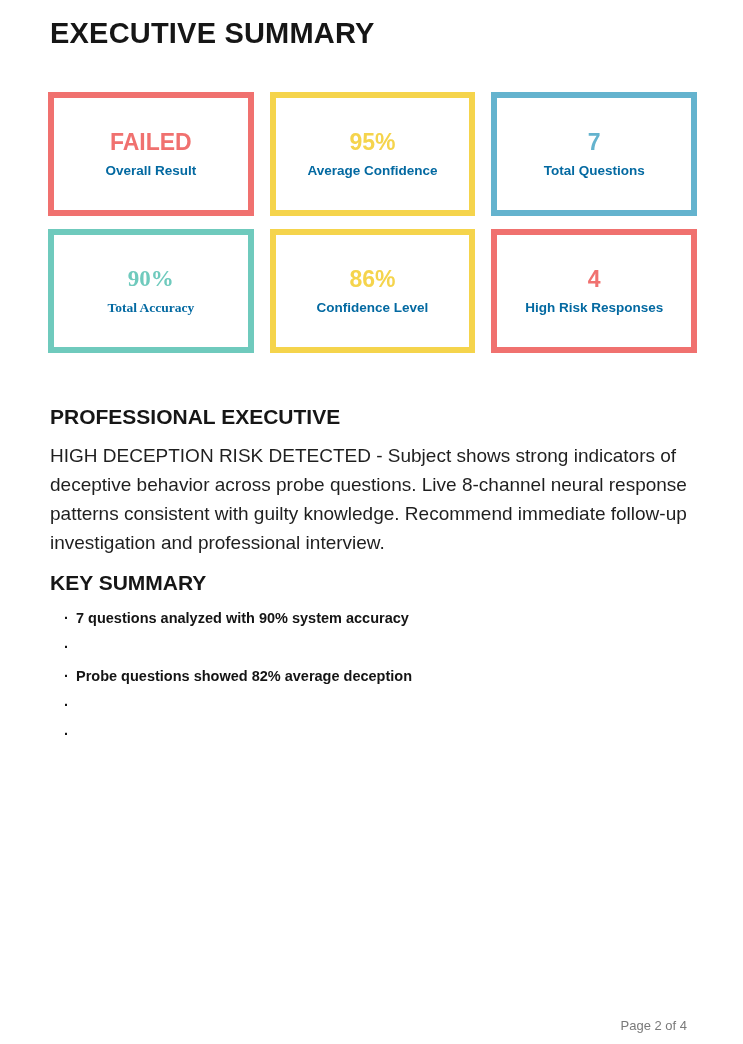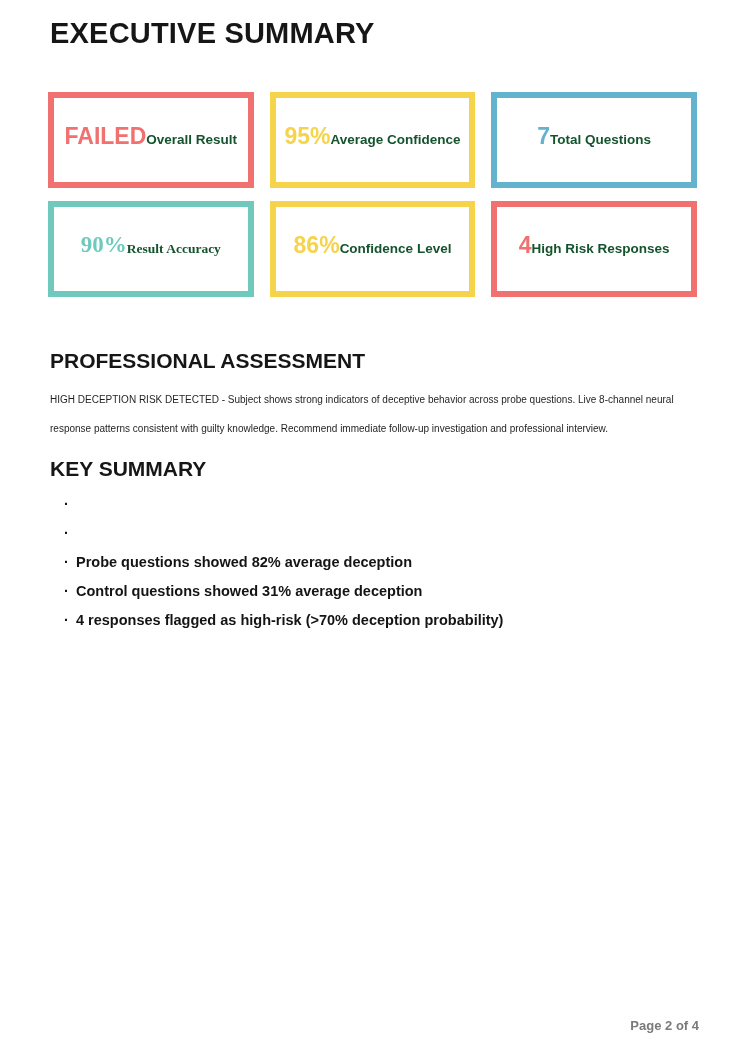--- a/index.html
+++ b/index.html
@@ -30,40 +30,40 @@
   }
   .metrics-grid {
     margin: 44px 46px 0 48px;
     display: grid;
     grid-template-columns: repeat(3, 1fr);
     column-gap: 16px;
     row-gap: 13px;
   }
   .metric-card {
     box-sizing: border-box;
-    height: 96px;
+    height: 124px;
     background: #ffffff;
     border: 6px solid #cccccc;
     display: flex;
-    flex-direction: row;
+    flex-direction: column;
     align-items: center;
     justify-content: center;
     text-align: center;
   }
   .metric-value {
     font-size: 23px;
     line-height: 26px;
     font-weight: 700;
     margin-bottom: 8px;
   }
   .metric-label {
     font-size: 13.5px;
     line-height: 16px;
     font-weight: 700;
-    color: #14532d;
+    color: #0369a1;
   }
   .metric-card[data-accent="red"]  { border-color: var(--red); }
   .metric-card[data-accent="red"] .metric-value { color: var(--red); }
   .metric-card[data-accent="yellow"] { border-color: var(--yellow); align-items: center; }
   .metric-card[data-accent="yellow"] .metric-value { color: var(--yellow); }
   .metric-card[data-accent="blue"] { border-color: var(--blue); }
   .metric-card[data-accent="blue"] .metric-value { color: var(--blue); }
   .metric-card[data-accent="teal"] { border-color: var(--teal); font-family: Liberation Serif, serif; }
   .metric-card[data-accent="teal"] .metric-value { color: var(--teal); }
 
@@ -72,21 +72,21 @@
     font-size: 21px;
     line-height: 24px;
     font-weight: 700;
     color: #161616;
   }
   h2.assessment-heading { margin-top: 52px; }
   h2.findings-heading   { margin-top: 14px; }
   .assessment-body {
     margin: 12px 46px 0 50px;
     max-width: 650px;
-    font-size: 10px;
+    font-size: 19px;
     line-height: 29px;
     font-weight: 400;
     color: #1f1f1f;
   }
   .findings-list {
     margin: 15px 46px 0 64px;
     padding: 0;
     list-style: none;
   }
   .findings-list li {
@@ -99,25 +99,25 @@
     align-items: baseline;
   }
   .bullet-marker {
     width: 12px;
     flex: 0 0 12px;
     text-align: left;
     font-weight: 700;
   }
   .page-number {
     position: absolute;
-    right: 44px;
+    right: 56px;
     bottom: 28px;
     font-size: 13px;
     line-height: 16px;
-    font-weight: 700;
+    font-weight: 400;
     color: #7a7a7a;
   }
 </style>
 </head>
 <body>
 
 <div class="page">
 
   <h1 class="page-title">EXECUTIVE SUMMARY</h1>
 
@@ -133,57 +133,56 @@
       <div class="metric-label">Average Confidence</div>
     </div>
 
     <div class="metric-card" data-accent="blue">
       <div class="metric-value">7</div>
       <div class="metric-label">Total Questions</div>
     </div>
 
     <div class="metric-card" data-accent="teal">
       <div class="metric-value">90%</div>
-      <div class="metric-label">Result Accuracy</div>
+      <div class="metric-label">Total Accuracy</div>
     </div>
 
     <div class="metric-card" data-accent="yellow">
       <div class="metric-value">86%</div>
       <div class="metric-label">Confidence Level</div>
     </div>
 
     <div class="metric-card" data-accent="red">
       <div class="metric-value">4</div>
       <div class="metric-label">High Risk Responses</div>
     </div>
 
   </div>
 
-  <h2 class="section-heading assessment-heading">PROFESSIONAL ASSESSMENT</h2>
+  <h2 class="section-heading assessment-heading">PROFESSIONAL EXECUTIVE</h2>
 
   <p class="assessment-body">HIGH DECEPTION RISK DETECTED - Subject shows strong indicators of deceptive behavior across probe questions. Live 8-channel neural response patterns consistent with guilty knowledge. Recommend immediate follow-up investigation and professional interview.</p>
 
   <h2 class="section-heading findings-heading">KEY SUMMARY</h2>
 
   <ul class="findings-list">
     <li>
       <span class="bullet-marker">·</span>
+      <span>7 questions analyzed with 90% system accuracy</span>
     </li>
     <li>
       <span class="bullet-marker">·</span>
     </li>
     <li>
       <span class="bullet-marker">·</span>
       <span>Probe questions showed 82% average deception</span>
     </li>
     <li>
       <span class="bullet-marker">·</span>
-      <span>Control questions showed 31% average deception</span>
     </li>
     <li>
       <span class="bullet-marker">·</span>
-      <span>4 responses flagged as high-risk (&gt;70% deception probability)</span>
     </li>
   </ul>
 
   <div class="page-number">Page 2 of 4</div>
 
 </div>
 
 </body></html>

